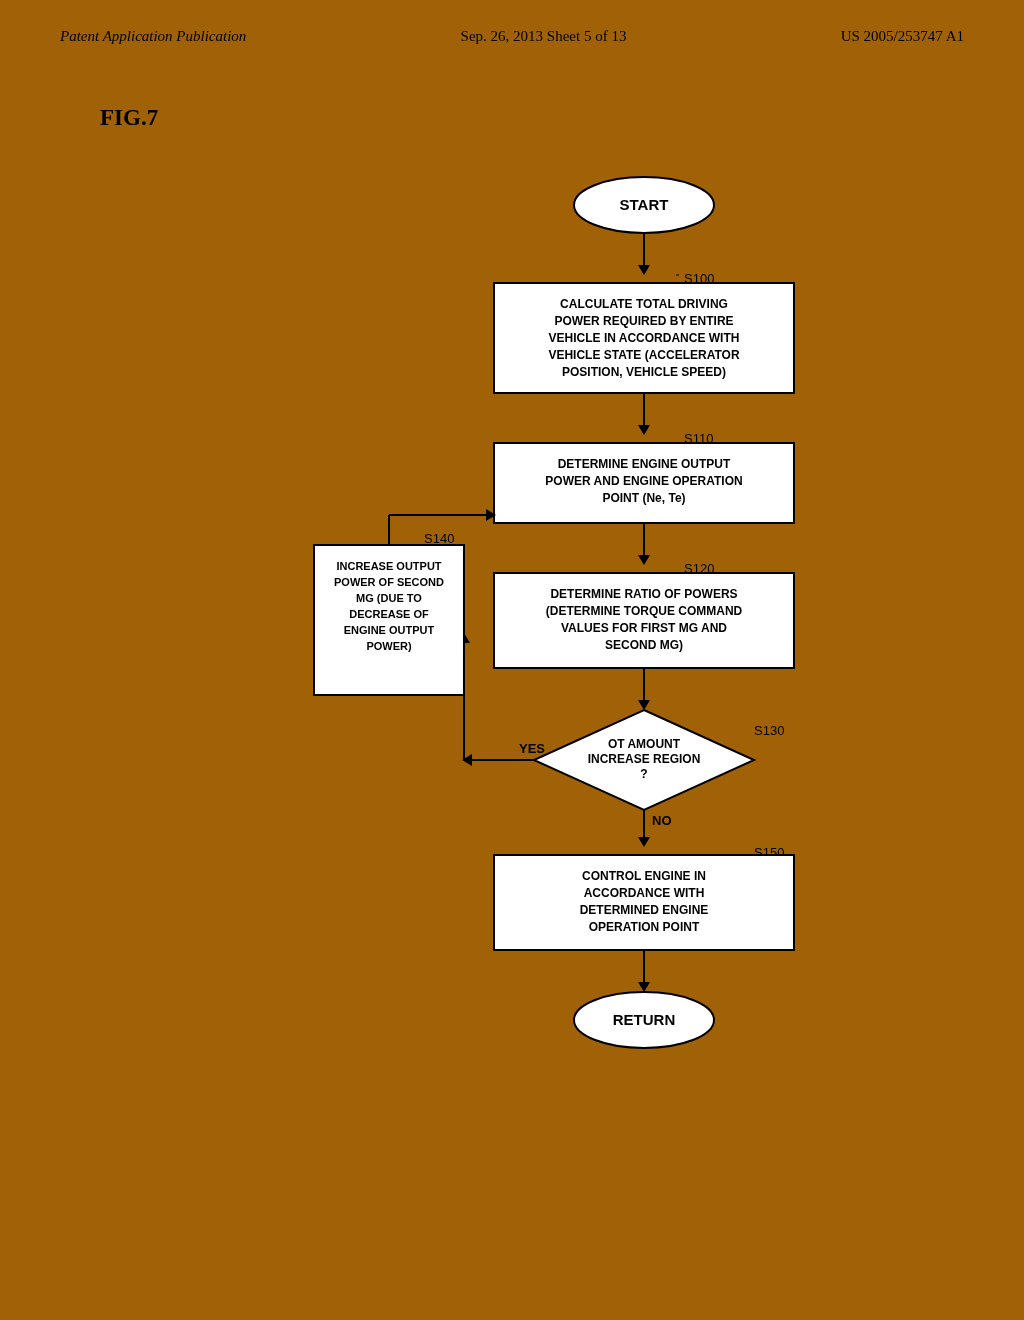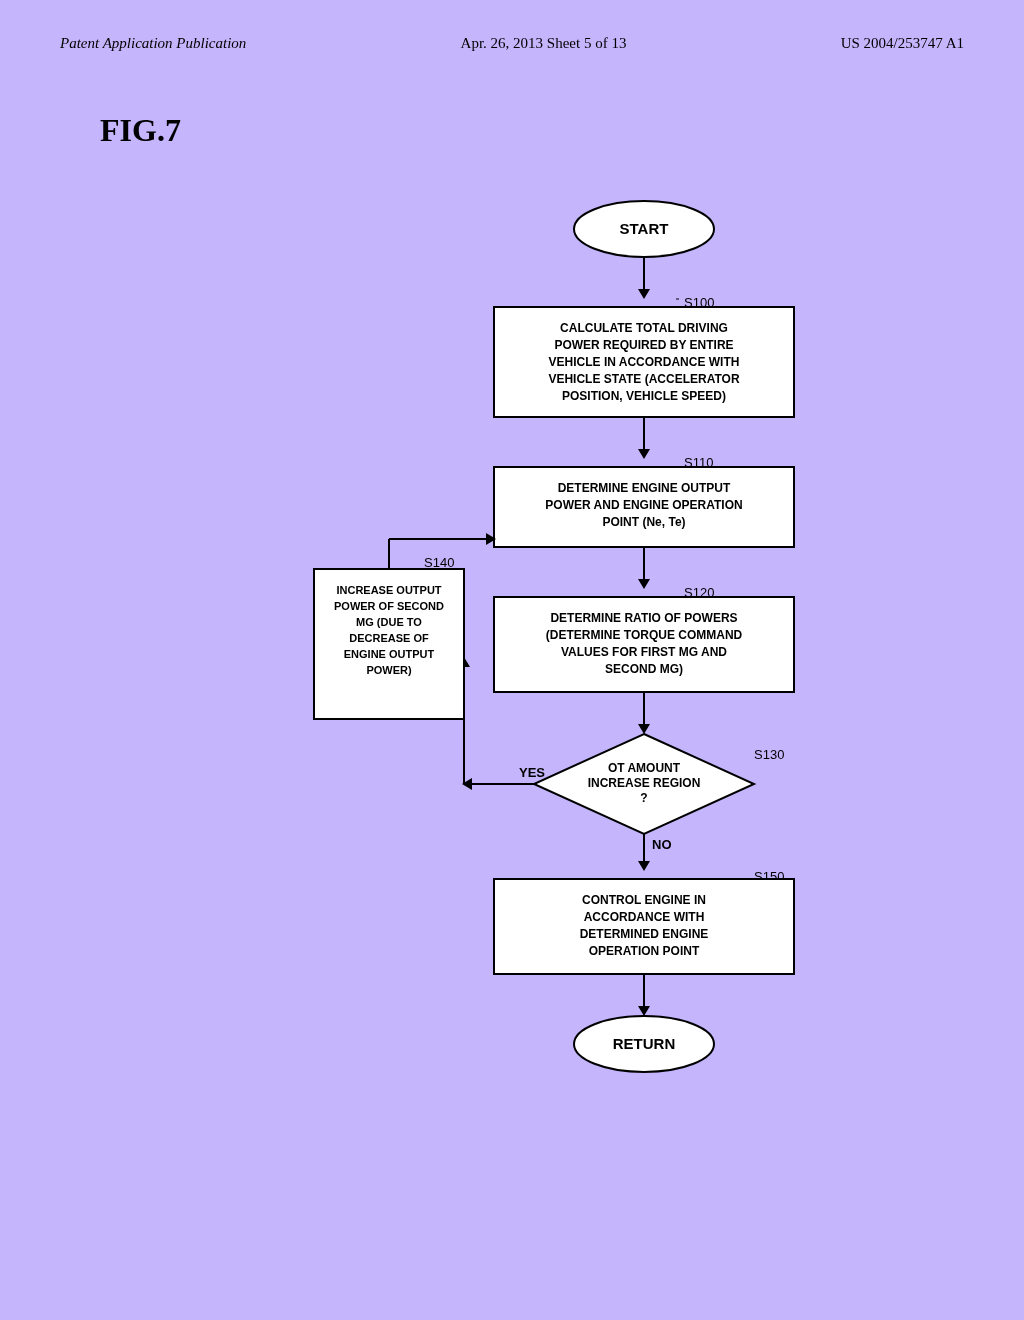--- a/index.html
+++ b/index.html
@@ -8,22 +8,22 @@
       font-family: 'Times New Roman', Times, serif;
       width: 1024px;
       min-height: 1320px;
       position: relative;
       overflow-x: hidden;
     }
 
     .page {
       width: 1024px;
       min-height: 1320px;
-      background: #c4b5fd;
-      padding: 35px 60px;
+      background: #a16207;
+      padding: 28px 60px;
       position: relative;
     }
 
     .header {
       display: flex;
       justify-content: space-between;
       align-items: flex-start;
       margin-bottom: 60px;
       font-size: 15px;
     }
@@ -36,43 +36,43 @@
     .header-center {
       font-size: 15px;
       text-align: center;
     }
 
     .header-right {
       font-size: 15px;
     }
 
     .fig-label {
-      font-size: 32px;
+      font-size: 23px;
       font-weight: bold;
-      margin-bottom: 20px;
+      margin-bottom: 14px;
       margin-left: 40px;
     }
 
     
     .flowchart-svg-container {
       width: 100%;
       display: flex;
       justify-content: flex-end;
       margin-top: 10px;
     }
   </style>
 </head>
 <body>
 
 <div class="page">
 
   <div class="header">
     <div class="header-left">Patent Application Publication</div>
-    <div class="header-center">Apr. 26, 2013  Sheet 5 of 13</div>
-    <div class="header-right">US 2004/253747 A1</div>
+    <div class="header-center">Sep. 26, 2013  Sheet 5 of 13</div>
+    <div class="header-right">US 2005/253747 A1</div>
   </div>
 
   <div class="fig-label">FIG.7</div>
 
   <div class="flowchart-svg-container">
     <svg width="700" height="980" viewBox="0 0 700 980" xmlns="http://www.w3.org/2000/svg" font-family="Arial, sans-serif">
 
       <ellipse cx="380" cy="60" rx="70" ry="28" fill="white" stroke="black" stroke-width="2"></ellipse>
       <text x="380" y="65" text-anchor="middle" font-size="15" font-weight="bold">START</text>
 

